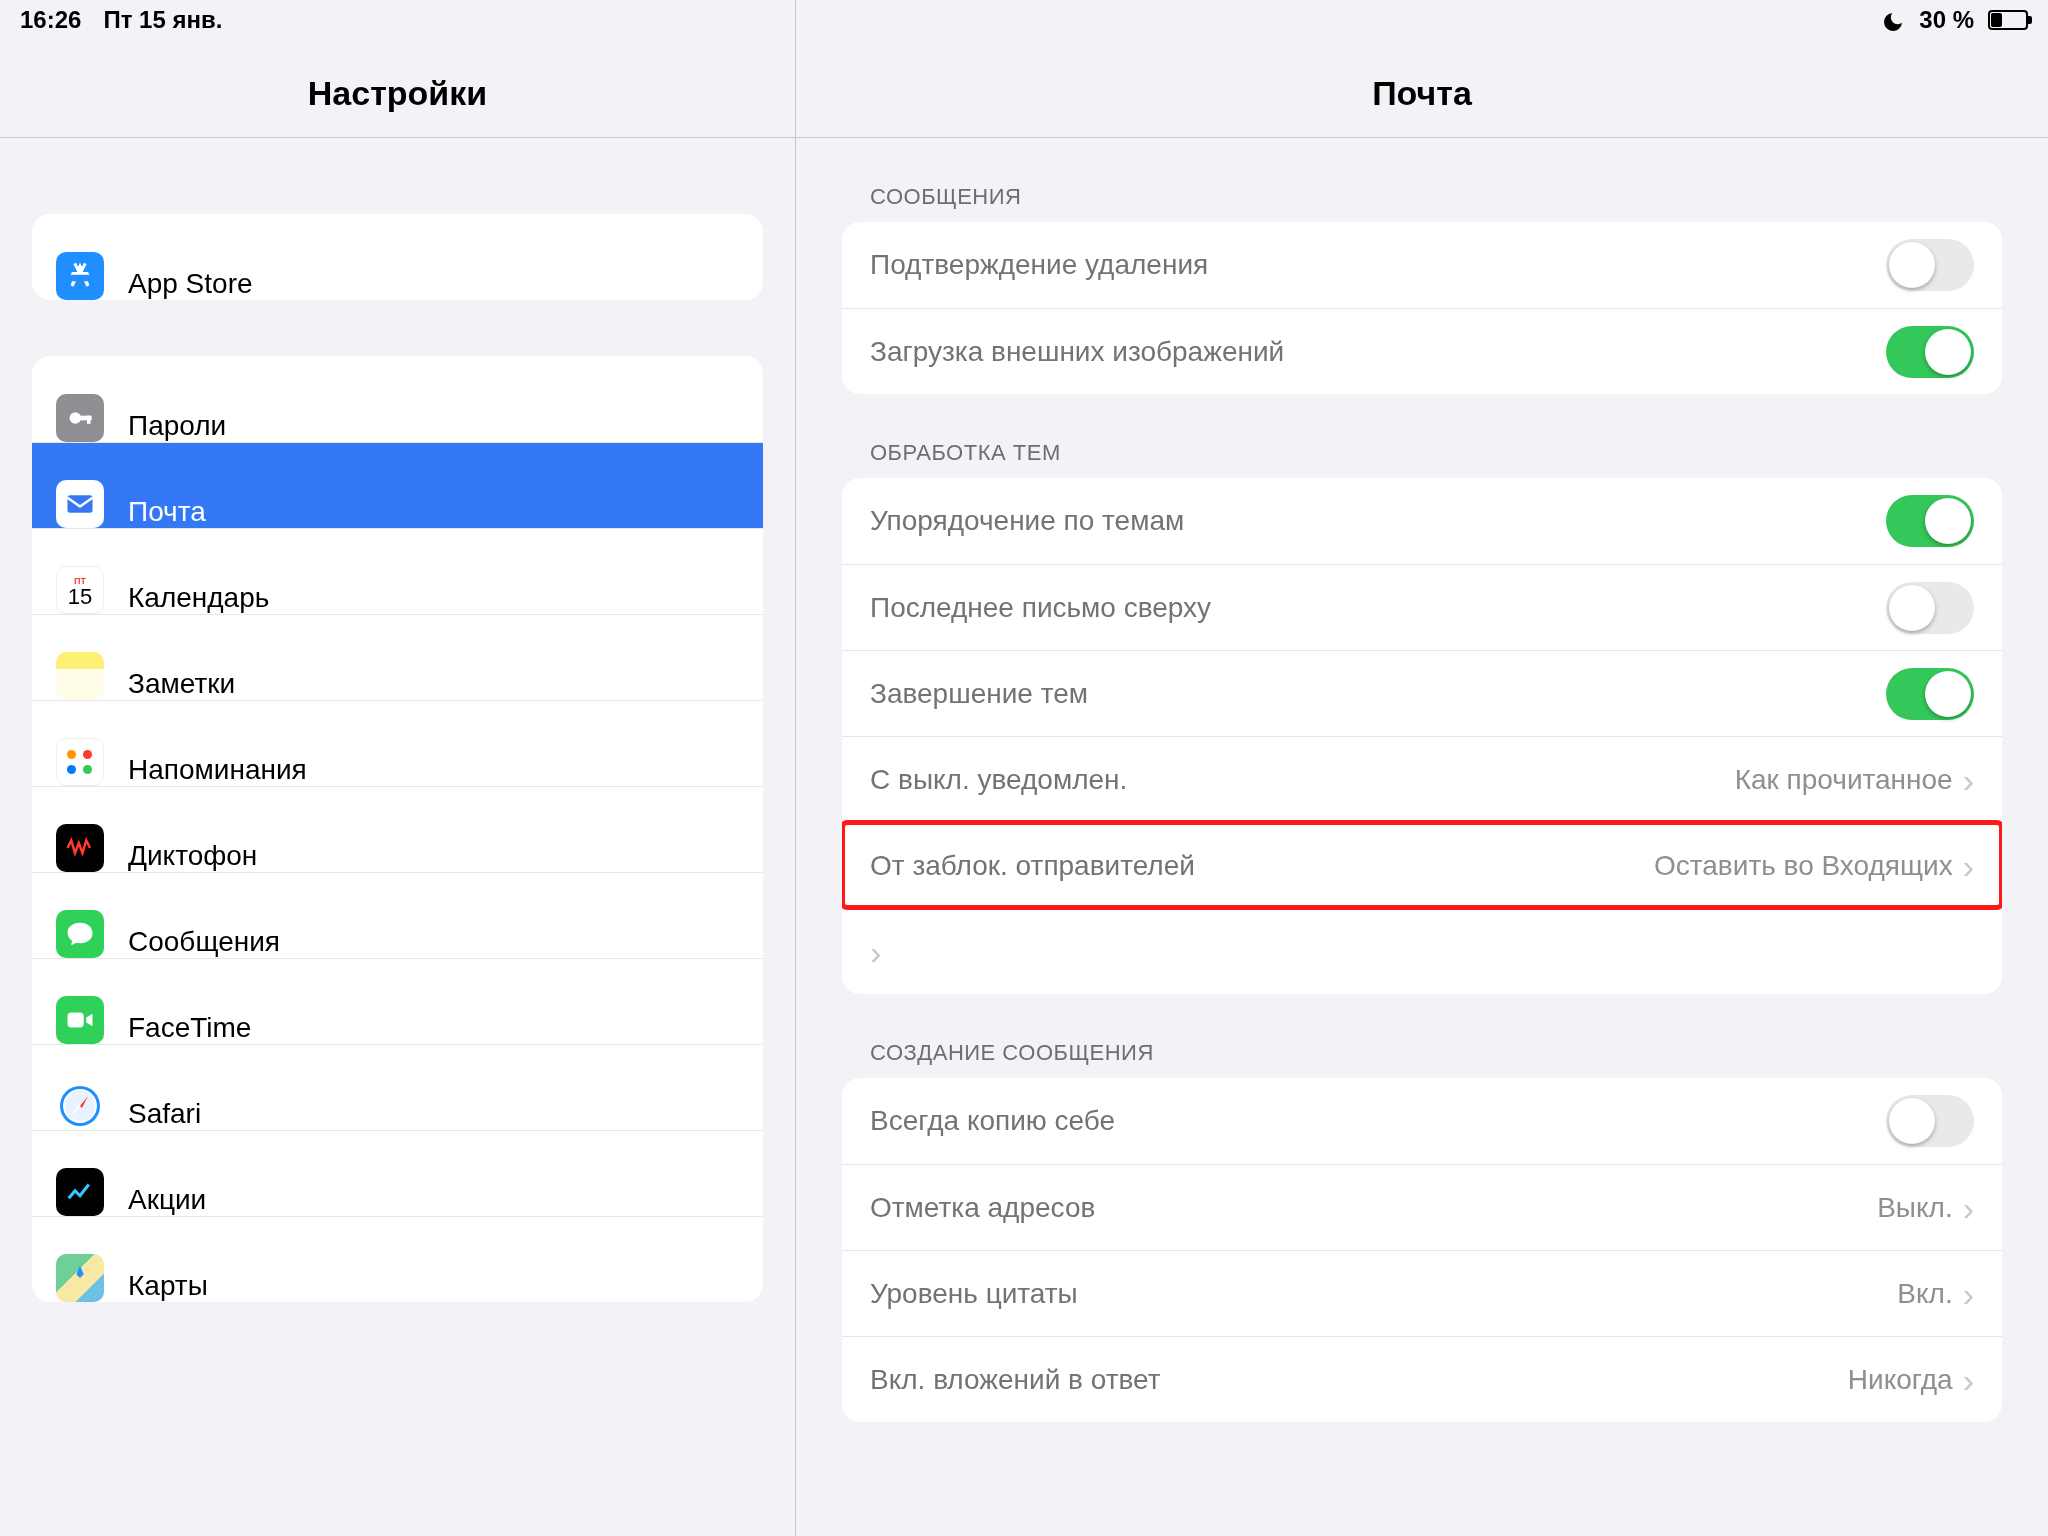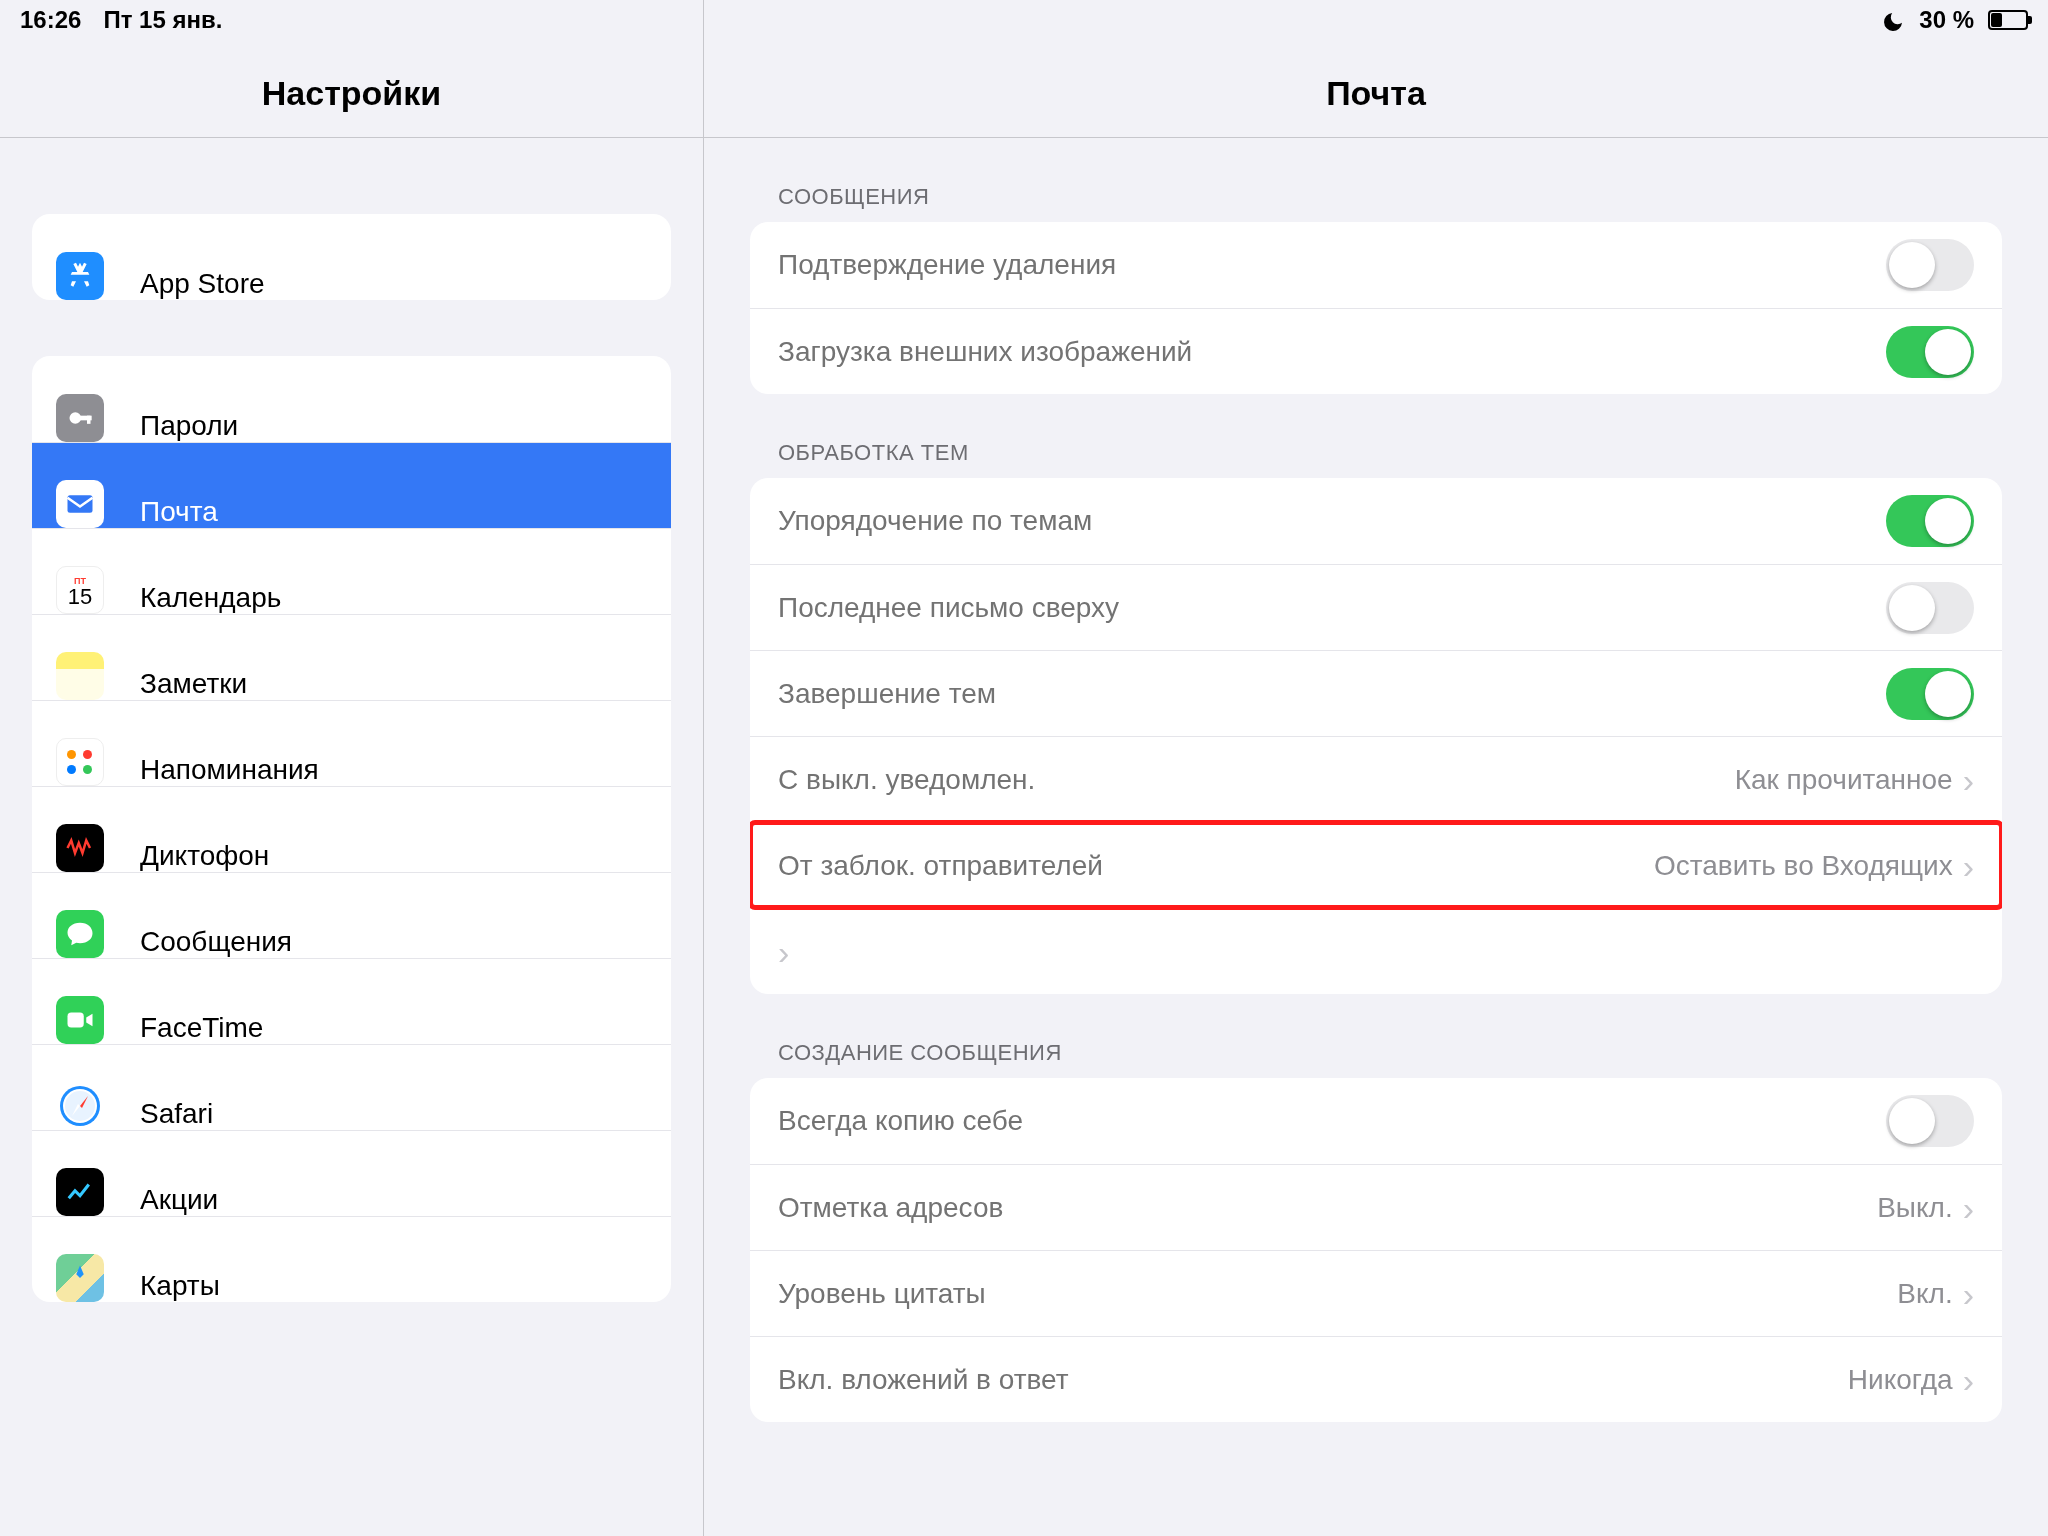--- a/index.html
+++ b/index.html
@@ -21,42 +21,42 @@
   .status-left, .status-right { display:flex; align-items:center; gap:14px; }
   .status-right svg { vertical-align:middle; }
   .battery {
     display:inline-block; width:40px; height:20px; border:2px solid #000; border-radius:4px; position:relative;
   }
   .battery:after { content:""; position:absolute; right:-6px; top:4px; width:4px; height:8px; background:#000; border-radius:0 2px 2px 0; }
   .battery .fill { position:absolute; left:1px; top:1px; bottom:1px; width:30%; background:#000; border-radius:2px; }
 
   
   .sidebar {
-    width:704px; height:100%; border-right:1px solid #c7c7cc;
+    width:796px; height:100%; border-right:1px solid #c7c7cc;
     display:flex; flex-direction:column;
     background:#f2f2f7;
   }
   .sidebar-header {
     height:138px; display:flex; align-items:flex-end; justify-content:center;
     font-size:34px; font-weight:600; padding-bottom:24px;
     border-bottom:1px solid #c7c7cc;
   }
   .sidebar-scroll { flex:1; overflow-y:auto; padding:0 32px; }
   .group {
     background:#fff; border-radius:18px; margin-top:56px; overflow:hidden;
   }
   .group.first { margin-top:76px; }
   .row {
     display:flex; align-items:flex-end; height:86px; padding:0 24px;
     border-top:1px solid #e5e5ea;
   }
   .row:first-child { border-top:none; }
   .row.selected { background:#3478f6; color:#fff; }
   .row .icon {
-    width:48px; height:48px; border-radius:10px; margin-right:36px;
+    width:48px; height:48px; border-radius:10px; margin-right:24px;
     display:flex; align-items:center; justify-content:center;
     flex-shrink:0;
   }
   .row .label { font-size:28px; }
 
   
   .ic-appstore { background:#1f8eff; }
   .ic-wallet { background:#000; }
   .ic-passwords { background:#8e8e93; }
   .ic-mail { background:#1f8eff; }

